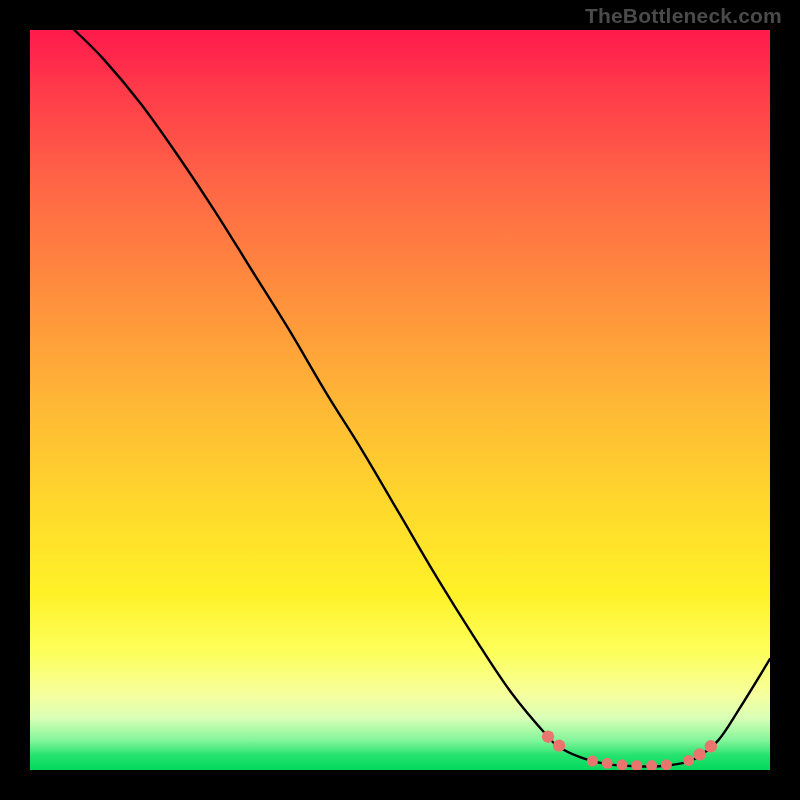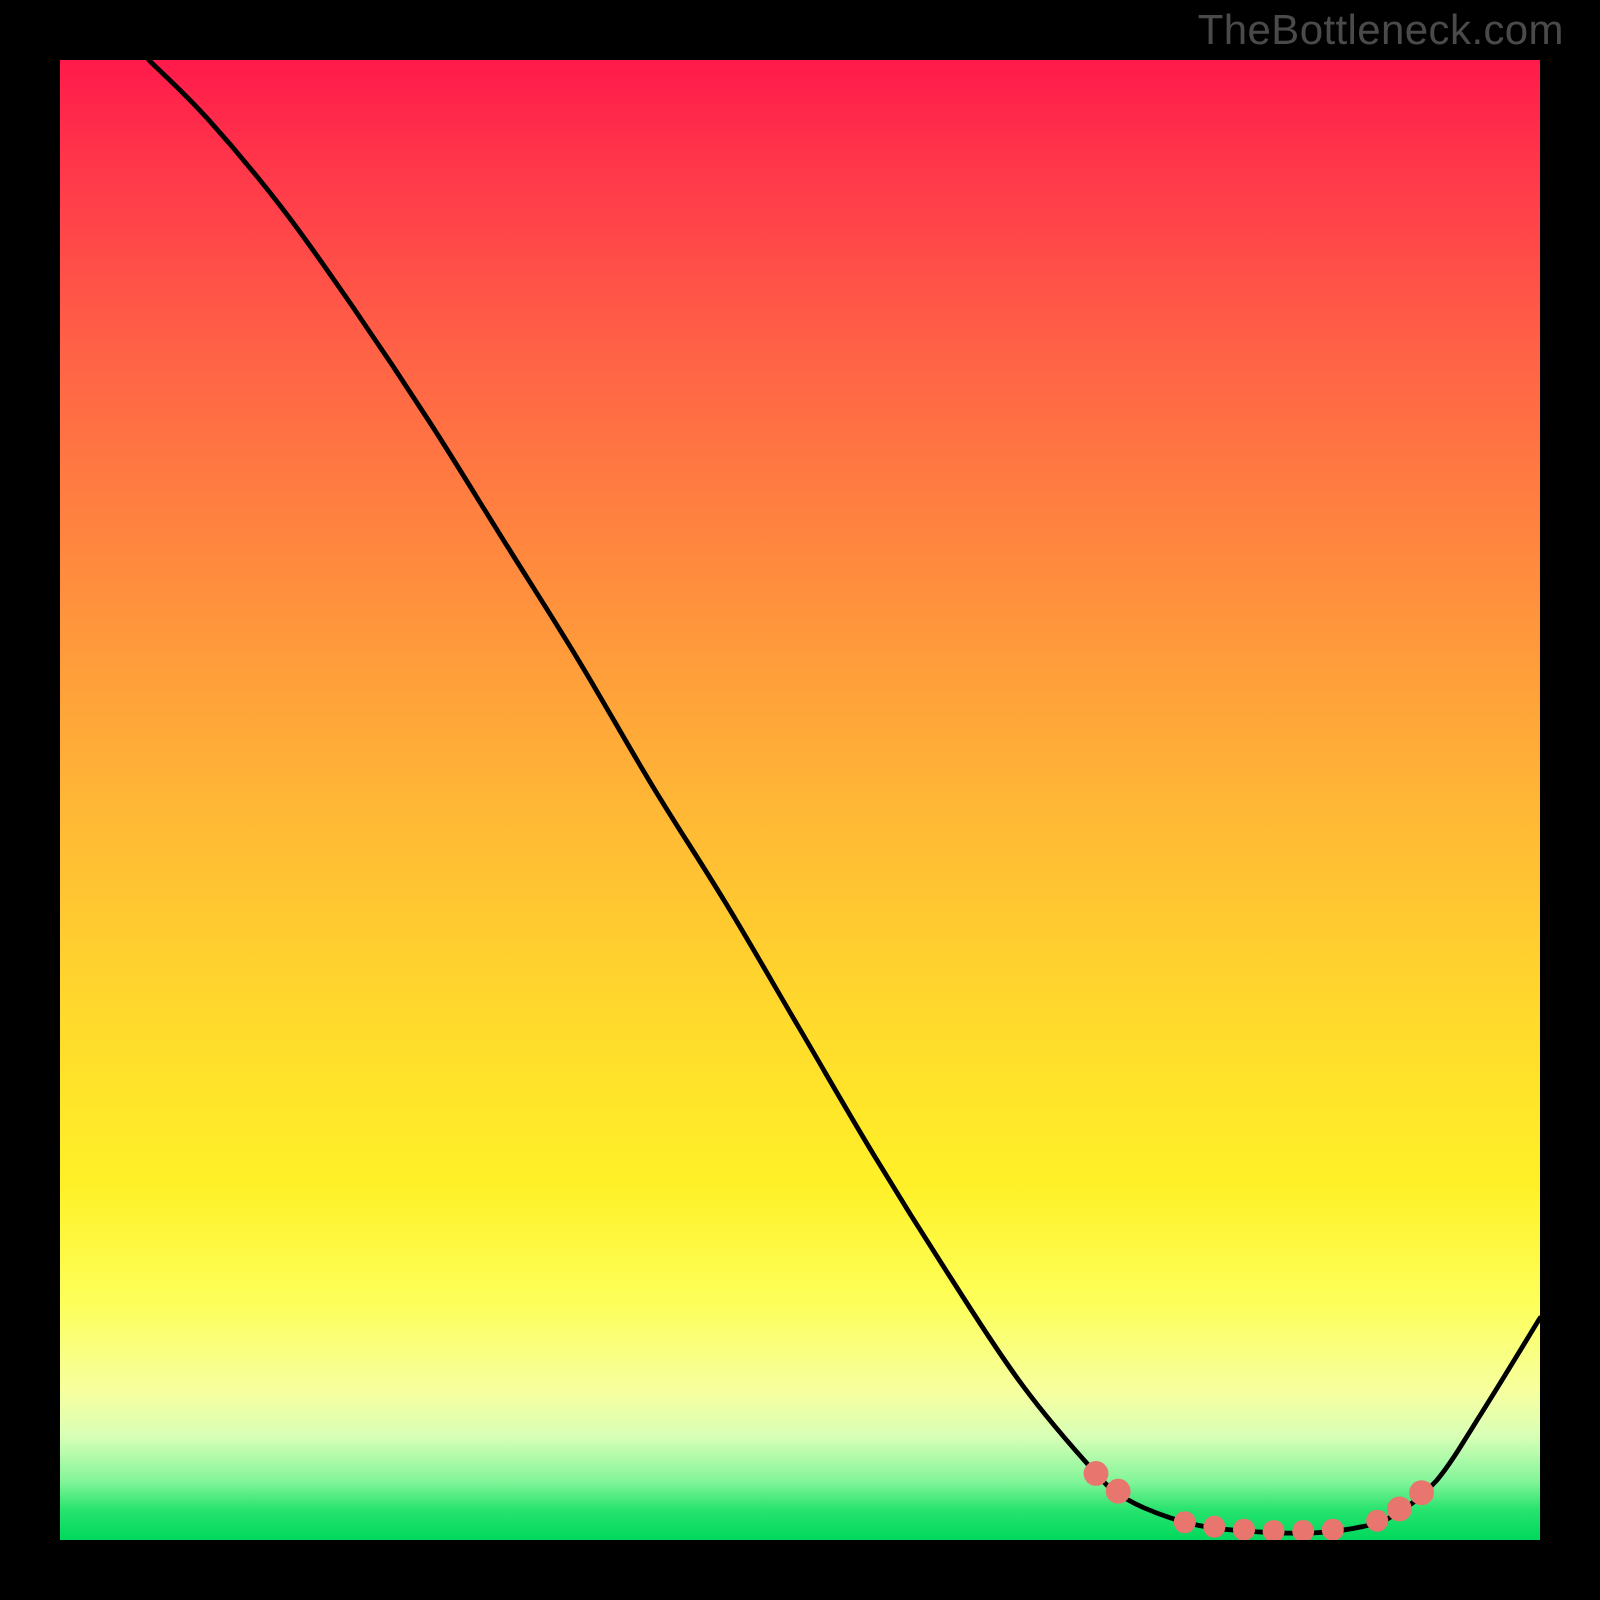--- a/index.html
+++ b/index.html
@@ -16,21 +16,21 @@
     width: 800px;
     height: 800px;
     background: #000;
   }
   .watermark {
     position: absolute;
     top: 4px;
     right: 18px;
     color: #4a4a4a;
     font-size: 21px;
-    font-weight: 400;
+    font-weight: 700;
     letter-spacing: 0.2px;
     user-select: none;
   }
   .plot {
     position: absolute;
     left: 30px;
     top: 30px;
     width: 740px;
     height: 740px;
   }

